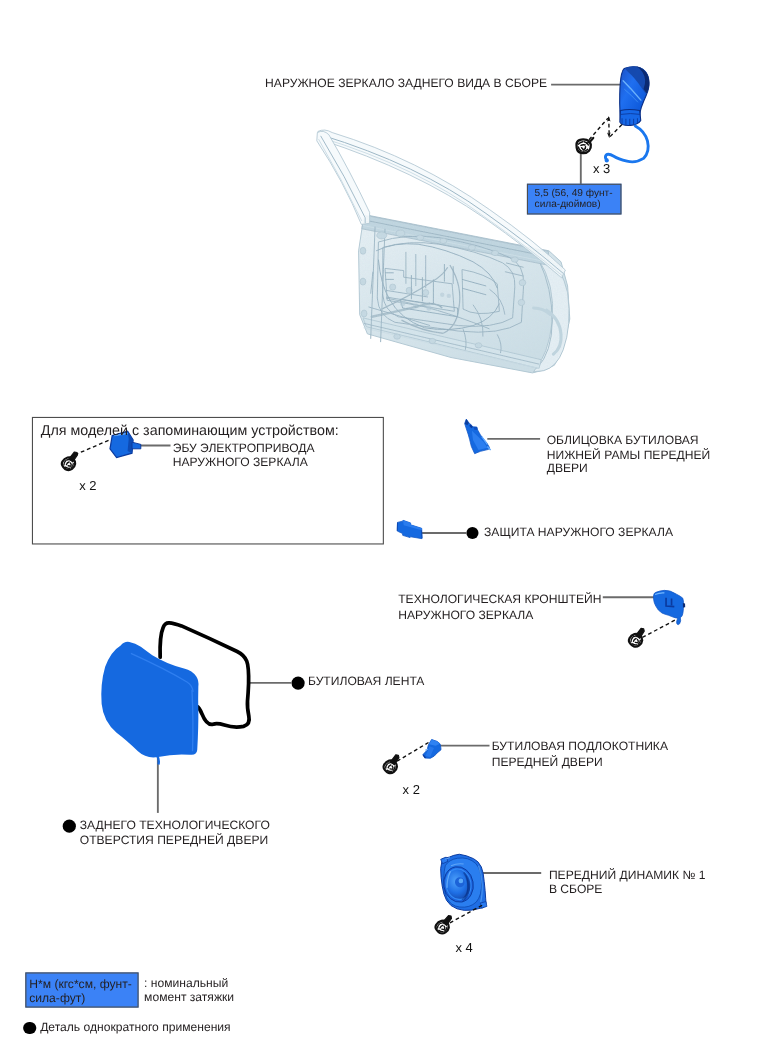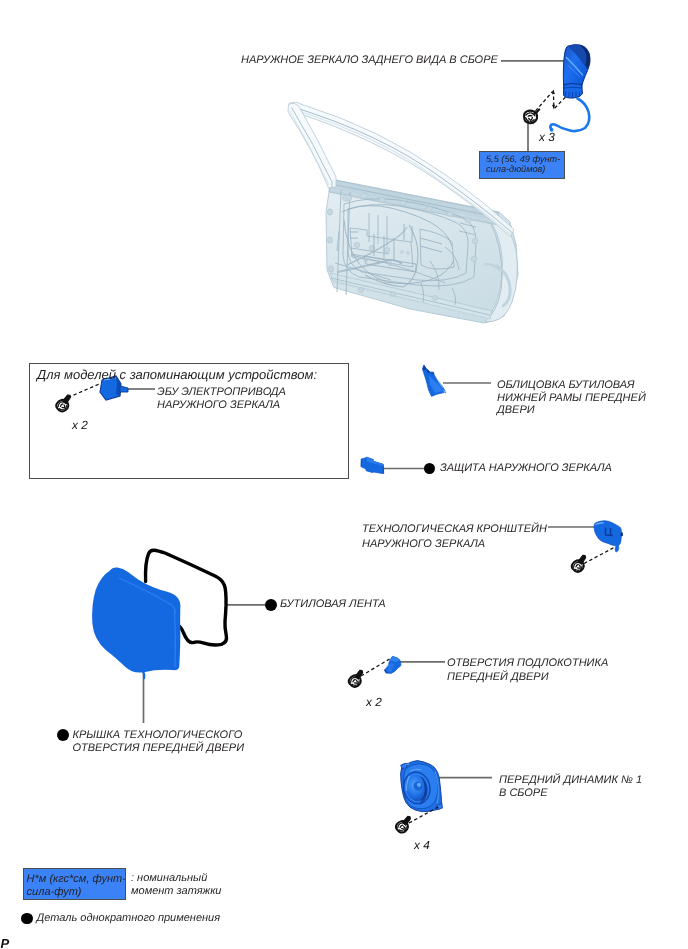--- a/index.html
+++ b/index.html
@@ -1,19 +1,19 @@
 <!DOCTYPE html>
 <html><head>
 <meta charset="utf-8">
 <style>
   html,body{margin:0;padding:0;background:#ffffff;}
   body{width:688px;height:949px;position:relative;overflow:hidden;
        font-family:"Liberation Sans",sans-serif;color:#1a1a1a;
        -webkit-font-smoothing:antialiased;text-rendering:geometricPrecision;}
-  .stage{position:absolute;left:0;top:0;width:688px;height:666px;font-style:italic;}
+  .stage{position:absolute;left:0;top:16px;width:688px;height:666px;}
   .lbl{position:absolute;font-size:11px;line-height:14px;letter-spacing:0px;color:#231f20;white-space:pre;}
   .box{position:absolute;border:1.4px solid #4d4d4d;background:transparent;z-index:3;}
   .box.solid{background:#3b82f6;}
   svg{position:absolute;left:0;top:0;overflow:visible;z-index:2;}
   .lbl{z-index:5;}
   .bullet{position:absolute;width:11px;height:11px;border-radius:50%;background:#000;}
   .cnt{font-size:11.8px;color:#111;margin-top:20px;}
   .lg{font-size:11px;line-height:13px;}
   .memtitle{font-size:13px;}
   .tq{font-size:9.2px;line-height:11px;}
@@ -385,25 +385,25 @@
 
   <div class="bullet" style="left:423.5px;top:462.5px;width:11.8px;height:11.8px;"></div>
   <div class="lbl" style="left:440px;top:461px;">ЗАЩИТА НАРУЖНОГО ЗЕРКАЛА</div>
 
   <div class="lbl" style="left:362px;top:521.5px;">ТЕХНОЛОГИЧЕСКАЯ КРОНШТЕЙН</div>
   <div class="lbl" style="left:362px;top:537px;">НАРУЖНОГО ЗЕРКАЛА</div>
 
   <div class="bullet" style="left:264.7px;top:598.7px;width:12.2px;height:12.2px;"></div>
   <div class="lbl" style="left:280px;top:597px;">БУТИЛОВАЯ ЛЕНТА</div>
 
-  <div class="lbl" style="left:447px;top:656px;">ОТВЕРСТИЯ ПОДЛОКОТНИКА</div>
+  <div class="lbl" style="left:447px;top:656px;">БУТИЛОВАЯ ПОДЛОКОТНИКА</div>
   <div class="lbl" style="left:447px;top:670px;">ПЕРЕДНЕЙ ДВЕРИ</div>
 
   <div class="bullet" style="left:57.3px;top:729.3px;width:11.9px;height:11.9px;"></div>
-  <div class="lbl" style="left:72.5px;top:727.5px;">КРЫШКА ТЕХНОЛОГИЧЕСКОГО</div>
+  <div class="lbl" style="left:72.5px;top:727.5px;">ЗАДНЕГО ТЕХНОЛОГИЧЕСКОГО</div>
   <div class="lbl" style="left:72.5px;top:740.5px;">ОТВЕРСТИЯ ПЕРЕДНЕЙ ДВЕРИ</div>
 
   <div class="lbl" style="left:499px;top:773px;">ПЕРЕДНИЙ ДИНАМИК № 1</div>
   <div class="lbl" style="left:499px;top:786px;">В СБОРЕ</div>
 
   <div class="lbl cnt" style="left:539px;top:109.5px;">x 3</div>
   <div class="lbl cnt" style="left:72px;top:398px;">x 2</div>
   <div class="lbl cnt" style="left:366px;top:675px;">x 2</div>
   <div class="lbl cnt" style="left:414px;top:818px;text-align:right;">x 4</div>
 

